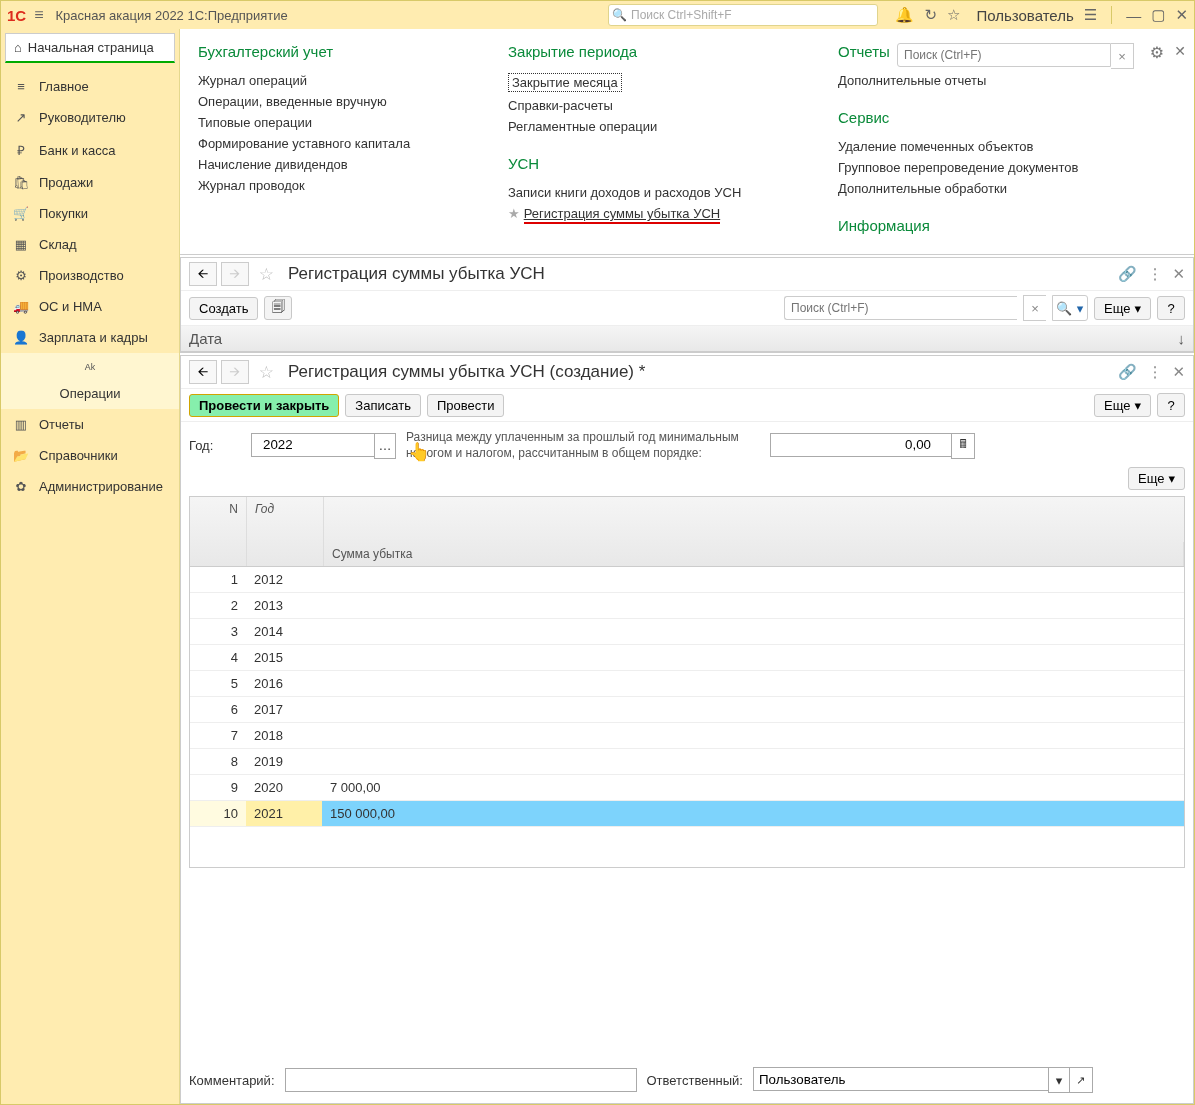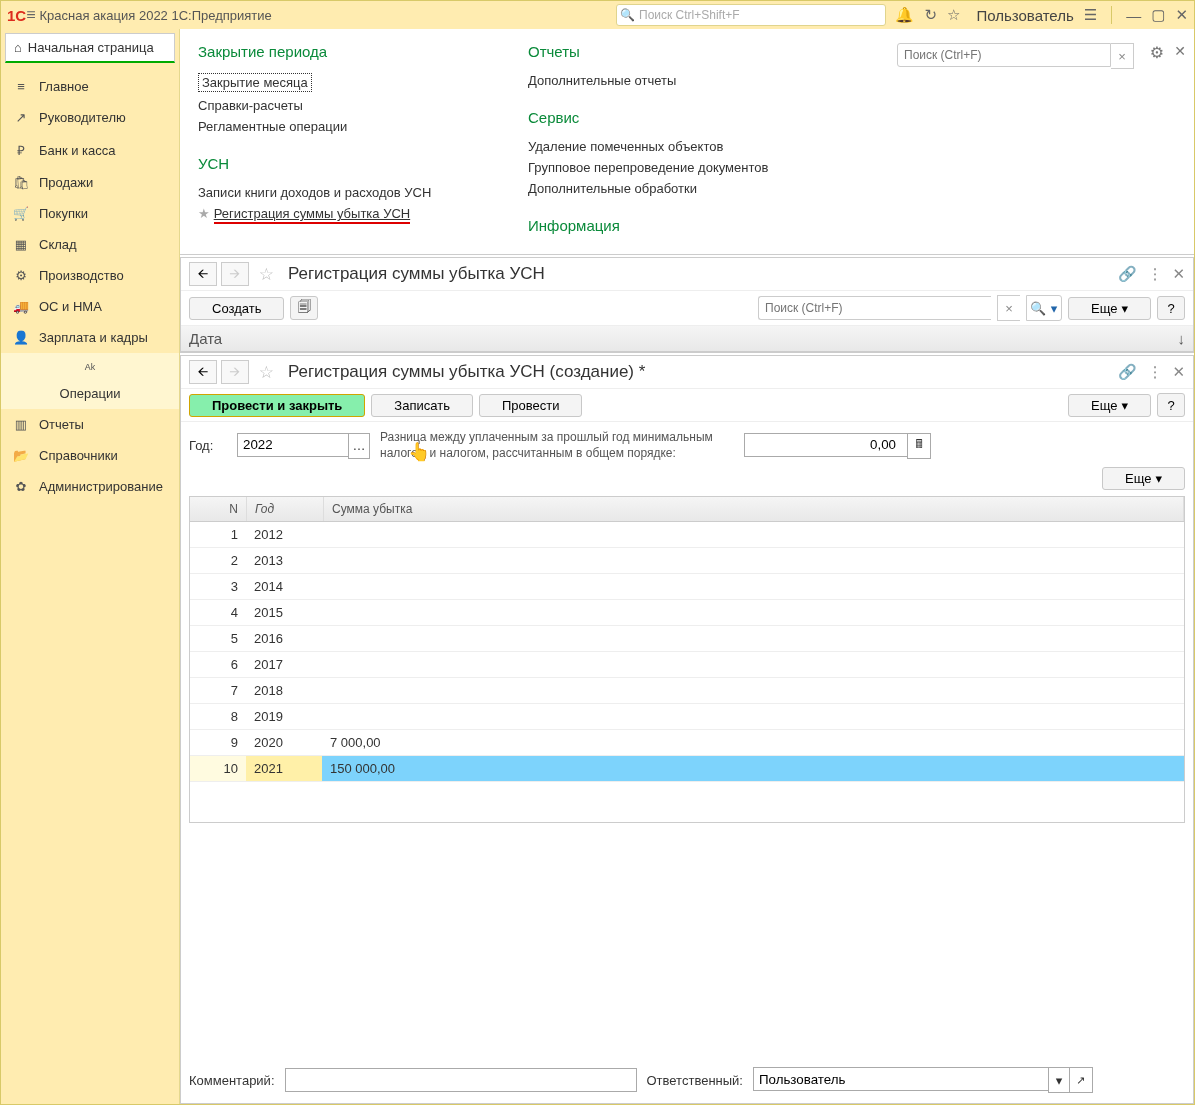--- a/index.html
+++ b/index.html
@@ -1,17 +1,17 @@
 <!DOCTYPE html>
 <html><head>
 <meta charset="utf-8">
 <style>
   html, body { margin:0; padding:0; font-family:Arial, sans-serif; font-size:13px; color:#333; background:#fff;}
   .window { width:1195px; height:1105px; border:1px solid #d8c968; box-sizing:border-box; position:relative; background:#fff;}
-  .topbar { background:#ffecb0; height:28px; display:flex; align-items:center; padding:0 6px; box-sizing:border-box;}
+  .topbar { background:#ffecb0; height:28px; display:flex; align-items:center; padding:0 6px; gap:8px; box-sizing:border-box;}
   .logo { color:#dd2b1c; font-weight:bold; font-size:15px;}
   .hamburger { font-size:16px; color:#666; cursor:pointer;}
   .title-app { color:#555; font-size:13px; margin-left:4px;}
   .top-search { margin-left:auto; display:flex; align-items:center; background:#fff; border:1px solid #e0d48d; border-radius:3px; height:20px; width:260px; padding:0 4px; color:#aaa; font-size:12px;}
   .top-icons { display:flex; align-items:center; gap:10px; margin-left:10px; color:#666;}
   .top-icons span { cursor:pointer; font-size:15px;}
   .top-user { color:#444; font-size:13px; margin-left:6px;}
   .top-sep { width:1px; height:18px; background:#d8c968; margin:0 4px;}
   .workspace { display:flex; height:calc(100% - 28px);}
   .sidebar { width:178px; background:#ffecb0; border-right:1px solid #e5d88e; display:flex; flex-direction:column;}
@@ -34,44 +34,44 @@
   .func-close { position:absolute; right:8px; top:14px; color:#777; font-size:14px; cursor:pointer;}
 
   .pane { border:1px solid #ccc; margin:0; background:#fff;}
   .pane-hdr { display:flex; align-items:center; padding:4px 8px; gap:6px; border-bottom:1px solid #eee;}
   .nav-arrows button { width:28px; height:24px; border:1px solid #ccc; background:#f8f8f8; cursor:pointer;}
   .pane-title { font-size:17px; color:#333; margin-left:4px;}
   .star-icon { color:#bbb; font-size:17px; margin:0 4px; cursor:pointer;}
   .pane-hdr-right { margin-left:auto; display:flex; gap:10px; color:#888; font-size:15px;}
   .pane-hdr-right span { cursor:pointer;}
   .toolbar { display:flex; align-items:center; padding:4px 8px; gap:6px; border-bottom:1px solid #eee;}
-  .btn { border:1px solid #c8c8c8; background:#f4f4f4; padding:3px 22px; border-radius:3px; font-size:13px; cursor:pointer; display:inline-flex; align-items:center; gap:4px;}
+  .btn { border:1px solid #c8c8c8; background:#f4f4f4; padding:3px 9px; border-radius:3px; font-size:13px; cursor:pointer; display:inline-flex; align-items:center; gap:4px;}
   .btn.yellow { background:#86efac; border-color:#d0a400; font-weight:bold;}
   .btn.icon-only { width:28px; height:24px; justify-content:center; padding:0;}
   .toolbar .right { margin-left:auto; display:flex; gap:6px; align-items:center;}
   .toolbar input.search { width:220px; height:22px; border:1px solid #ccc; border-right:none; border-radius:3px 0 0 3px; padding:0 6px; font-size:12px;}
   .toolbar .search-x { border:1px solid #ccc; border-right:none; width:22px; height:24px; display:flex; align-items:center; justify-content:center; color:#888; cursor:pointer;}
   .toolbar .search-btn { border:1px solid #ccc; width:34px; height:24px; display:flex; align-items:center; justify-content:center; color:#2266aa; cursor:pointer; border-radius:0 3px 3px 0;}
   .col-header { background:linear-gradient(#f5f5f5,#e8e8e8); border-bottom:1px solid #ccc; padding:4px 8px; font-size:15px; color:#555; display:flex; justify-content:space-between;}
   .cursor-img { position:absolute; left:228px; top:412px; font-size:18px; pointer-events:none;}
 
   .form-row { display:flex; align-items:center; padding:8px 8px 0 8px; gap:10px; font-size:13px;}
   .form-row label { min-width:38px;}
   .year-input { display:flex;}
-  .year-input input { width:100px; height:22px; border:1px solid #aaa; border-right:none; padding:0 5px;}
+  .year-input input { width:100px; height:22px; border:1px solid #aaa; border-right:none; padding:0 11px;margin-left:14px;}
   .year-input .dots { width:20px; height:24px; border:1px solid #aaa; display:flex; align-items:center; justify-content:center; cursor:pointer;}
   .diff-label { max-width:350px; font-size:12px; color:#555; line-height:1.3;}
   .num-input { display:flex; margin-left:4px;}
-  .num-input input { width:140px; height:22px; border:1px solid #aaa; border-right:none; text-align:right; padding:0 11px;}
+  .num-input input { width:140px; height:22px; border:1px solid #aaa; border-right:none; text-align:right; padding:0 20px;}
   .num-input .calc { width:22px; height:24px; border:1px solid #aaa; display:flex; align-items:center; justify-content:center; cursor:pointer; font-size:12px;}
   .sub-toolbar { display:flex; justify-content:flex-end; padding:6px 8px;}
   .grid { border:1px solid #ccc; margin:0 8px;}
   .grid-header { display:flex; background:linear-gradient(#f5f5f5,#e8e8e8); border-bottom:1px solid #ccc; font-size:12px; color:#555;}
   .grid-header div { padding:5px 8px; border-right:1px solid #ddd;}
-  .grid-header .c1{ width:40px; text-align:right;} .grid-header .c2{ width:60px;font-style:italic;} .grid-header .c3{ flex:1;}
+  .grid-header .c1{ width:40px; text-align:right;} .grid-header .c2{ width:60px;font-style:italic;} .grid-header .c3{ flex:1;margin-top:45px;}
   .grid-body { height:300px; overflow:auto; background:#fff;}
   .grid-row { display:flex; border-bottom:1px solid #eee; font-size:13px;}
   .grid-row div { padding:5px 8px;}
   .grid-row .c1{ width:40px; text-align:right;} .grid-row .c2{ width:60px;} .grid-row .c3{ flex:1; text-align:left;}
   .grid-row.hl .c2{ background:#fff0a8;} .grid-row.hl .c3{ background:#7dd3fc;}
   .grid-row.hl { background:#fffbe0;}
   .bottom-row { display:flex; align-items:center; padding:10px 8px; gap:10px; font-size:13px;}
   .bottom-row input.comment { flex:1; max-width:340px; height:22px; border:1px solid #aaa; padding:0 5px;}
   .bottom-row .resp-input { display:flex; flex:1; max-width:340px;}
   .bottom-row .resp-input input { flex:1; height:22px; border:1px solid #aaa; border-right:none; padding:0 5px;}
@@ -167,20 +167,31 @@
 
    <div class="main">
      <div class="funcarea">
        <div class="func-search">
          <input placeholder="Поиск (Ctrl+F)" style="">
          <span class="clear">×</span>
        </div>
        <span class="func-settings">⚙</span>
        <span class="func-close">✕</span>
        <div style="display:flex; gap:60px;">
+         <div class="func-col" style="width:250px">
+           <h3>Бухгалтерский учет</h3>
+           <div id="fcol1">
+                <a>Журнал операций</a>
+                <a>Операции, введенные вручную</a>
+                <a>Типовые операции</a>
+                <a>Формирование уставного капитала</a>
+                <a>Начисление дивидендов</a>
+                <a>Журнал проводок</a>
+              </div>
+         </div>
          <div class="func-col" style="width:270px">
            <h3>Закрытие периода</h3>
            <a><span class="func-highlight">Закрытие месяца</span></a>
            <a>Справки-расчеты</a>
            <a>Регламентные операции</a>
            <h3 style="margin-top:18px">УСН</h3>
            <a>Записи книги доходов и расходов УСН</a>
            <a><span class="func-star">★</span><span class="func-star-link" style="border-bottom:2px solid #d00; padding-bottom:1px;">Регистрация суммы убытка УСН</span></a>
          </div>
          <div class="func-col" style="width:280px">

